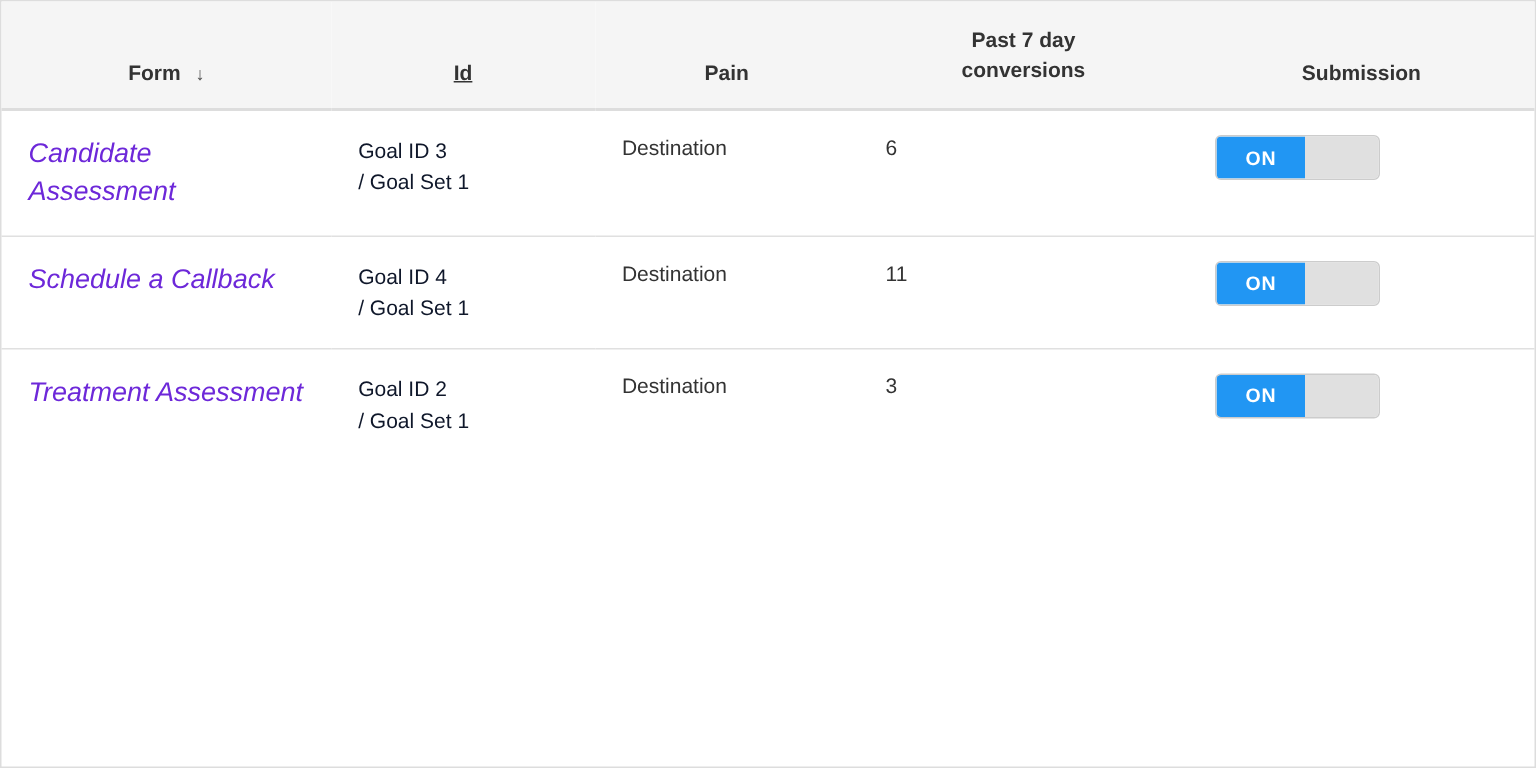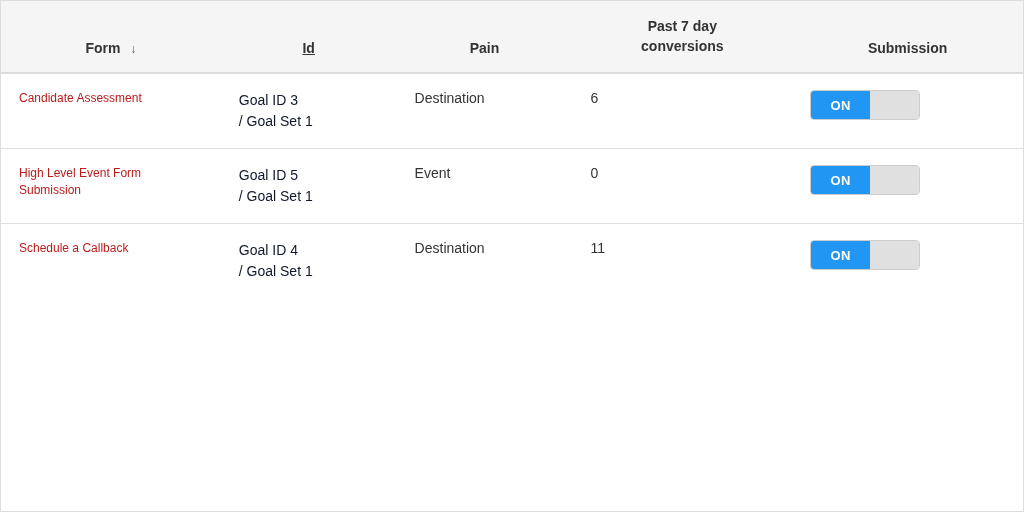--- a/index.html
+++ b/index.html
@@ -60,25 +60,26 @@
     tbody tr:last-child {
       border-bottom: none;
     }
     td {
       padding: 16px 18px;
       vertical-align: top;
       font-size: 14px;
       color: #333;
     }
     .goal-link {
-      color: #b91c1c;
+      color: #6d28d9;
       text-decoration: none;
-      font-size: 12px;
+      font-size: 18px;
       line-height: 1.4;
       display: block;
+      font-style: italic;
     }
     .toggle-container {
       display: flex;
       align-items: center;
       width: 120px;
     }
     .toggle {
       display: flex;
       align-items: flex-end;
       width: 110px;
@@ -150,45 +151,45 @@
             <div class="toggle-container">
               <div class="toggle">
                 <div class="toggle-on">ON</div>
                 <div class="toggle-off"></div>
               </div>
             </div>
           </td>
         </tr>
         <tr>
           <td>
-            <a class="goal-link" href="#">High Level Event Form Submission</a>
-          </td>
-          <td class="id-cell">Goal ID 5<br>/ Goal Set 1</td>
-          <td>Event</td>
-          <td class="conversions-cell">0</td>
-          <td>
-            <div class="toggle-container">
-              <div class="toggle">
-                <div class="toggle-on">ON</div>
-                <div class="toggle-off"></div>
-              </div>
-            </div>
-          </td>
-        </tr>
-        <tr>
-          <td>
             <a class="goal-link" href="#">Schedule a Callback</a>
           </td>
           <td class="id-cell">Goal ID 4<br>/ Goal Set 1</td>
           <td>Destination</td>
           <td class="conversions-cell">11</td>
           <td>
             <div class="toggle-container">
               <div class="toggle">
                 <div class="toggle-on">ON</div>
                 <div class="toggle-off"></div>
               </div>
             </div>
           </td>
         </tr>
+        <tr>
+          <td>
+            <a class="goal-link" href="#">Treatment Assessment</a>
+          </td>
+          <td class="id-cell">Goal ID 2<br>/ Goal Set 1</td>
+          <td>Destination</td>
+          <td class="conversions-cell">3</td>
+          <td>
+            <div class="toggle-container">
+              <div class="toggle">
+                <div class="toggle-on">ON</div>
+                <div class="toggle-off"></div>
+              </div>
+            </div>
+          </td>
+        </tr>
       </tbody>
   </table>
 </div>
 
 </body></html>

